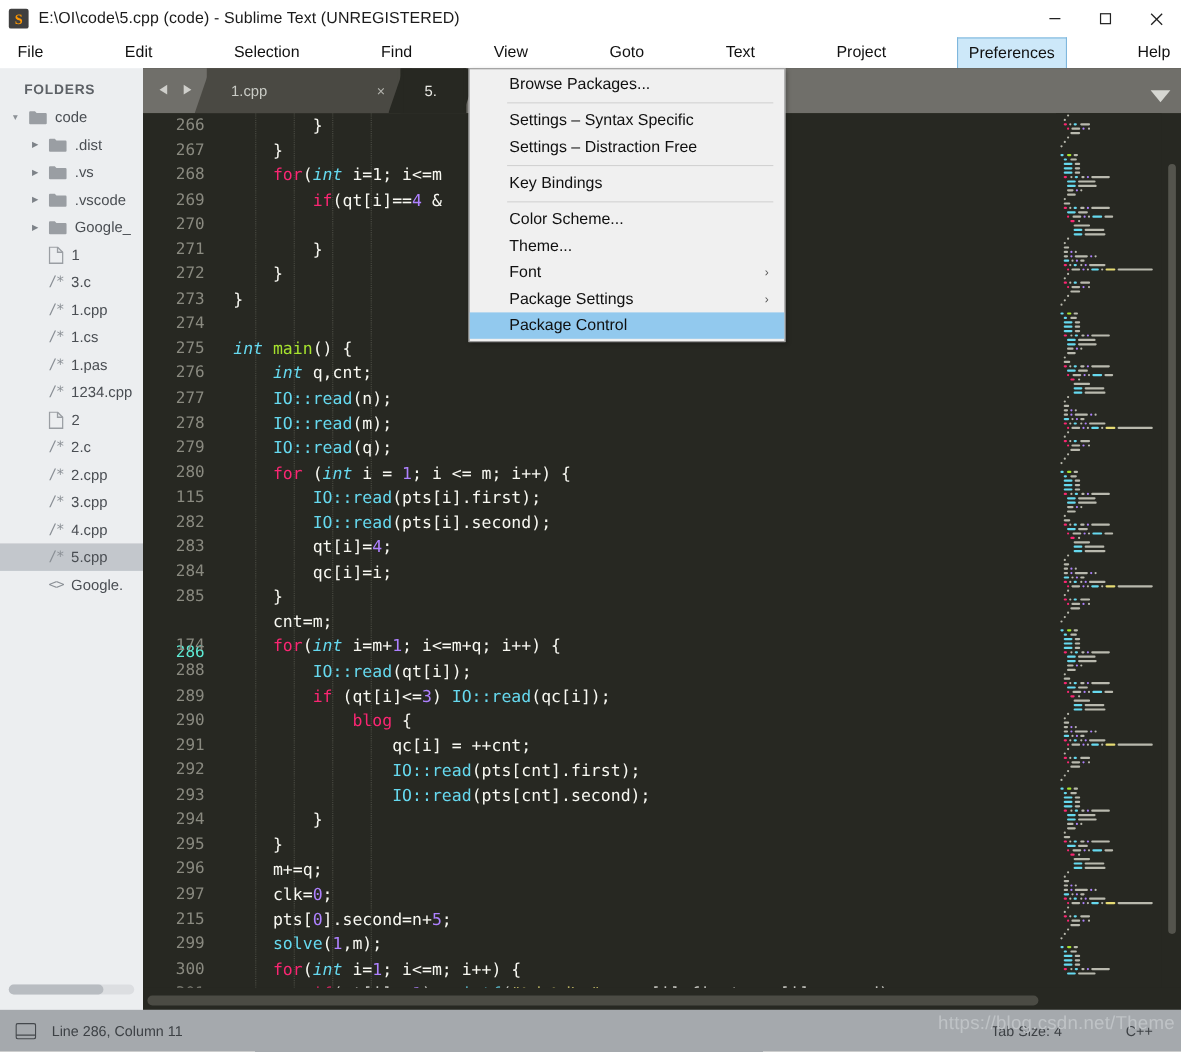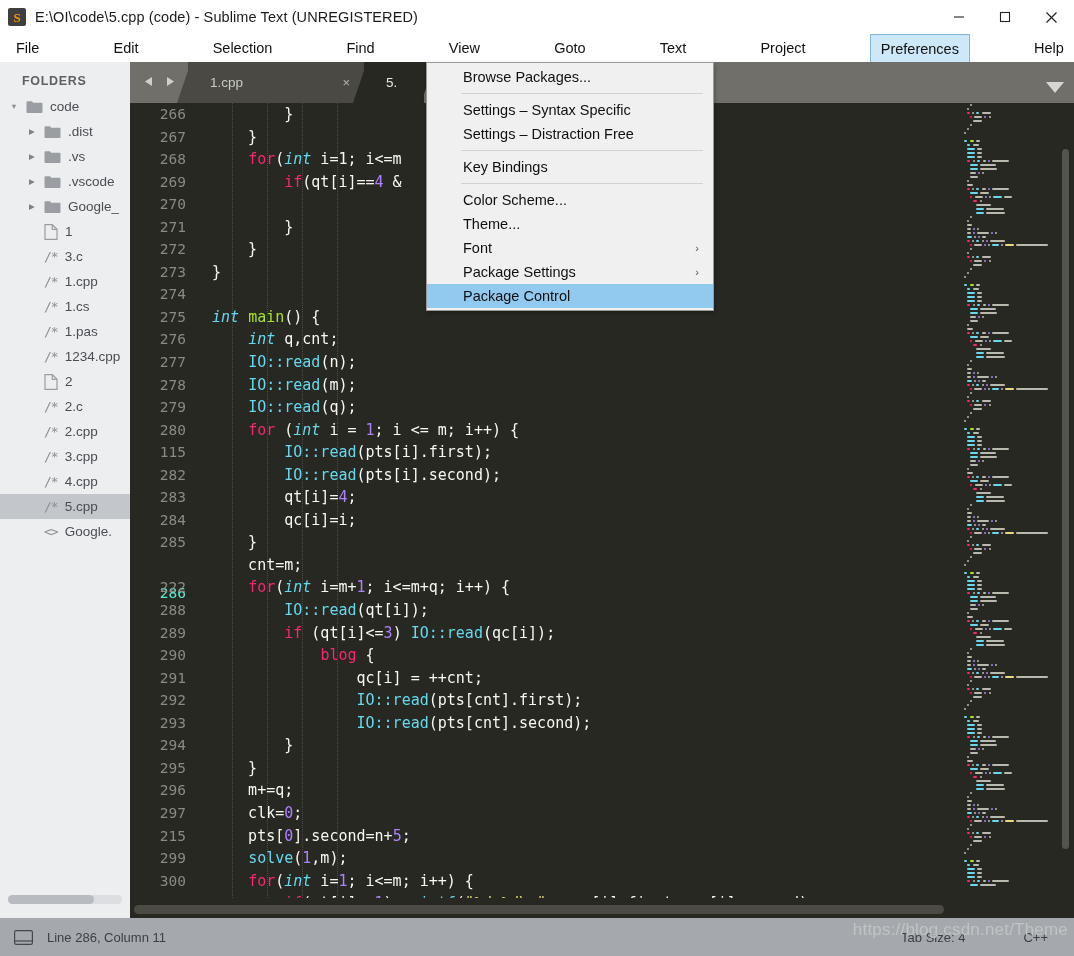--- a/index.html
+++ b/index.html
@@ -465,21 +465,21 @@
           <div class="crow"><span class="gut">277</span><span class="ctext"><span class="p">    </span><span class="fn">IO::read</span><span class="p">(n);</span></span></div>
           <div class="crow"><span class="gut">278</span><span class="ctext"><span class="p">    </span><span class="fn">IO::read</span><span class="p">(m);</span></span></div>
           <div class="crow"><span class="gut">279</span><span class="ctext"><span class="p">    </span><span class="fn">IO::read</span><span class="p">(q);</span></span></div>
           <div class="crow"><span class="gut">280</span><span class="ctext"><span class="p">    </span><span class="k">for</span><span class="p"> (</span><span class="t">int</span><span class="p"> i = </span><span class="n">1</span><span class="p">; i &lt;= m; i++) {</span></span></div>
           <div class="crow"><span class="gut">115</span><span class="ctext"><span class="p">        </span><span class="fn">IO::read</span><span class="p">(pts[i].first);</span></span></div>
           <div class="crow"><span class="gut">282</span><span class="ctext"><span class="p">        </span><span class="fn">IO::read</span><span class="p">(pts[i].second);</span></span></div>
           <div class="crow"><span class="gut">283</span><span class="ctext"><span class="p">        qt[i]=</span><span class="n">4</span><span class="p">;</span></span></div>
           <div class="crow"><span class="gut">284</span><span class="ctext"><span class="p">        qc[i]=i;</span></span></div>
           <div class="crow"><span class="gut">285</span><span class="ctext"><span class="p">    }</span></span></div>
           <div class="crow cur"><span class="gut">286</span><span class="ctext"><span class="p">    cnt=m;</span></span></div>
-          <div class="crow"><span class="gut">222</span><span class="ctext"><span class="p">    </span><span class="k">for</span><span class="p">(</span><span class="t">int</span><span class="p"> i=m+</span><span class="n">1</span><span class="p">; i&lt;=m+q; i++) {</span></span></div>
+          <div class="crow"><span class="gut">174</span><span class="ctext"><span class="p">    </span><span class="k">for</span><span class="p">(</span><span class="t">int</span><span class="p"> i=m+</span><span class="n">1</span><span class="p">; i&lt;=m+q; i++) {</span></span></div>
           <div class="crow"><span class="gut">288</span><span class="ctext"><span class="p">        </span><span class="fn">IO::read</span><span class="p">(qt[i]);</span></span></div>
           <div class="crow"><span class="gut">289</span><span class="ctext"><span class="p">        </span><span class="k">if</span><span class="p"> (qt[i]&lt;=</span><span class="n">3</span><span class="p">) </span><span class="fn">IO::read</span><span class="p">(qc[i]);</span></span></div>
           <div class="crow"><span class="gut">290</span><span class="ctext"><span class="p">            </span><span class="k">blog</span><span class="p"> {</span></span></div>
           <div class="crow"><span class="gut">291</span><span class="ctext"><span class="p">                qc[i] = ++cnt;</span></span></div>
           <div class="crow"><span class="gut">292</span><span class="ctext"><span class="p">                </span><span class="fn">IO::read</span><span class="p">(pts[cnt].first);</span></span></div>
           <div class="crow"><span class="gut">293</span><span class="ctext"><span class="p">                </span><span class="fn">IO::read</span><span class="p">(pts[cnt].second);</span></span></div>
           <div class="crow"><span class="gut">294</span><span class="ctext"><span class="p">        }</span></span></div>
           <div class="crow"><span class="gut">295</span><span class="ctext"><span class="p">    }</span></span></div>
           <div class="crow"><span class="gut">296</span><span class="ctext"><span class="p">    m+=q;</span></span></div>
           <div class="crow"><span class="gut">297</span><span class="ctext"><span class="p">    clk=</span><span class="n">0</span><span class="p">;</span></span></div>

